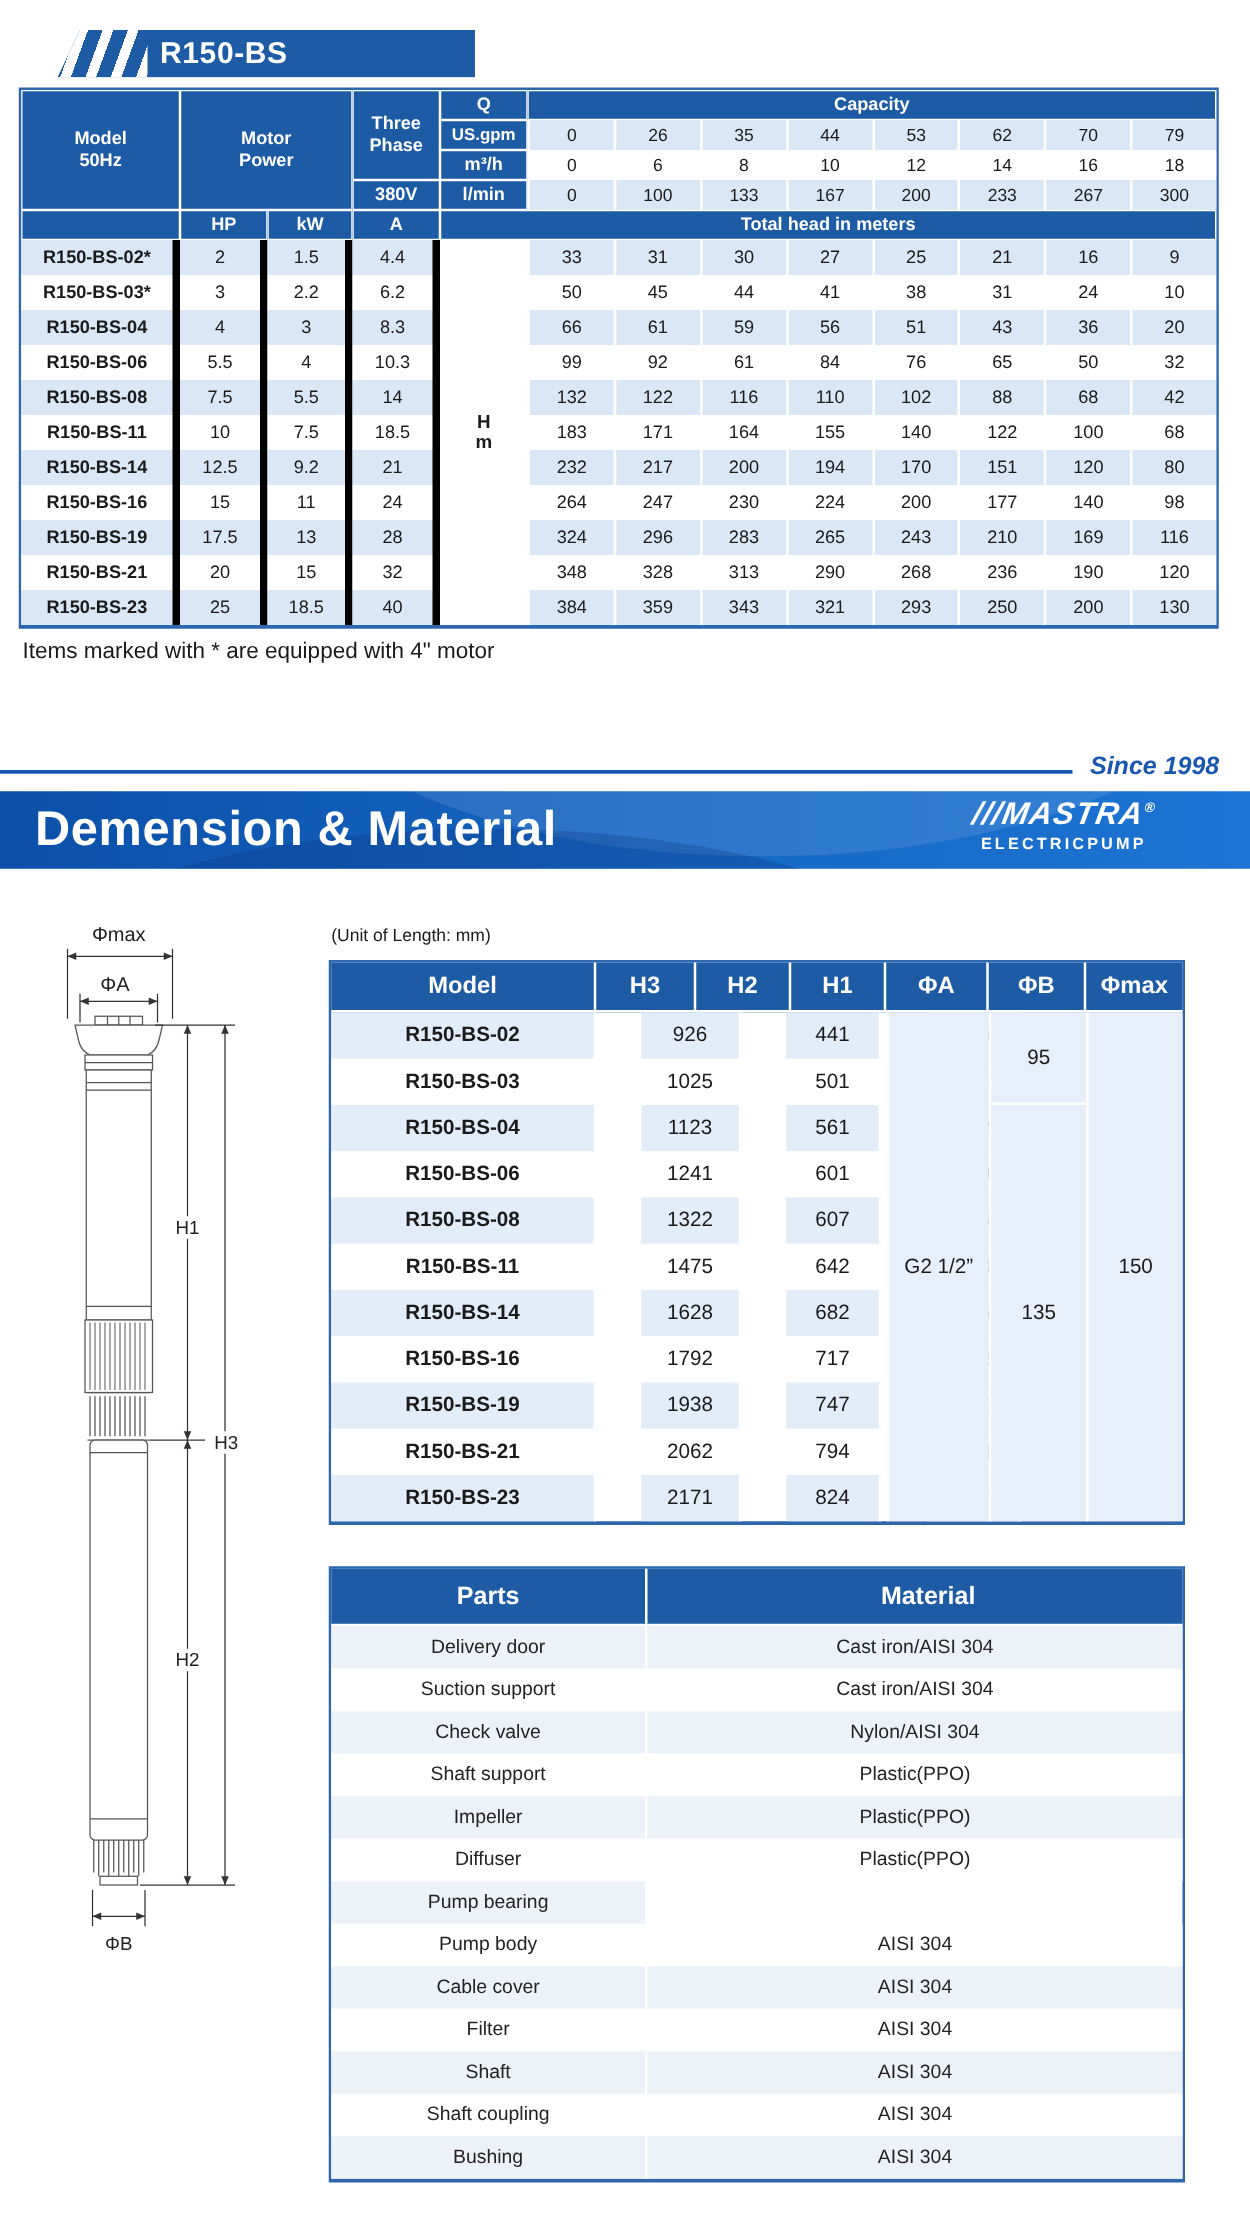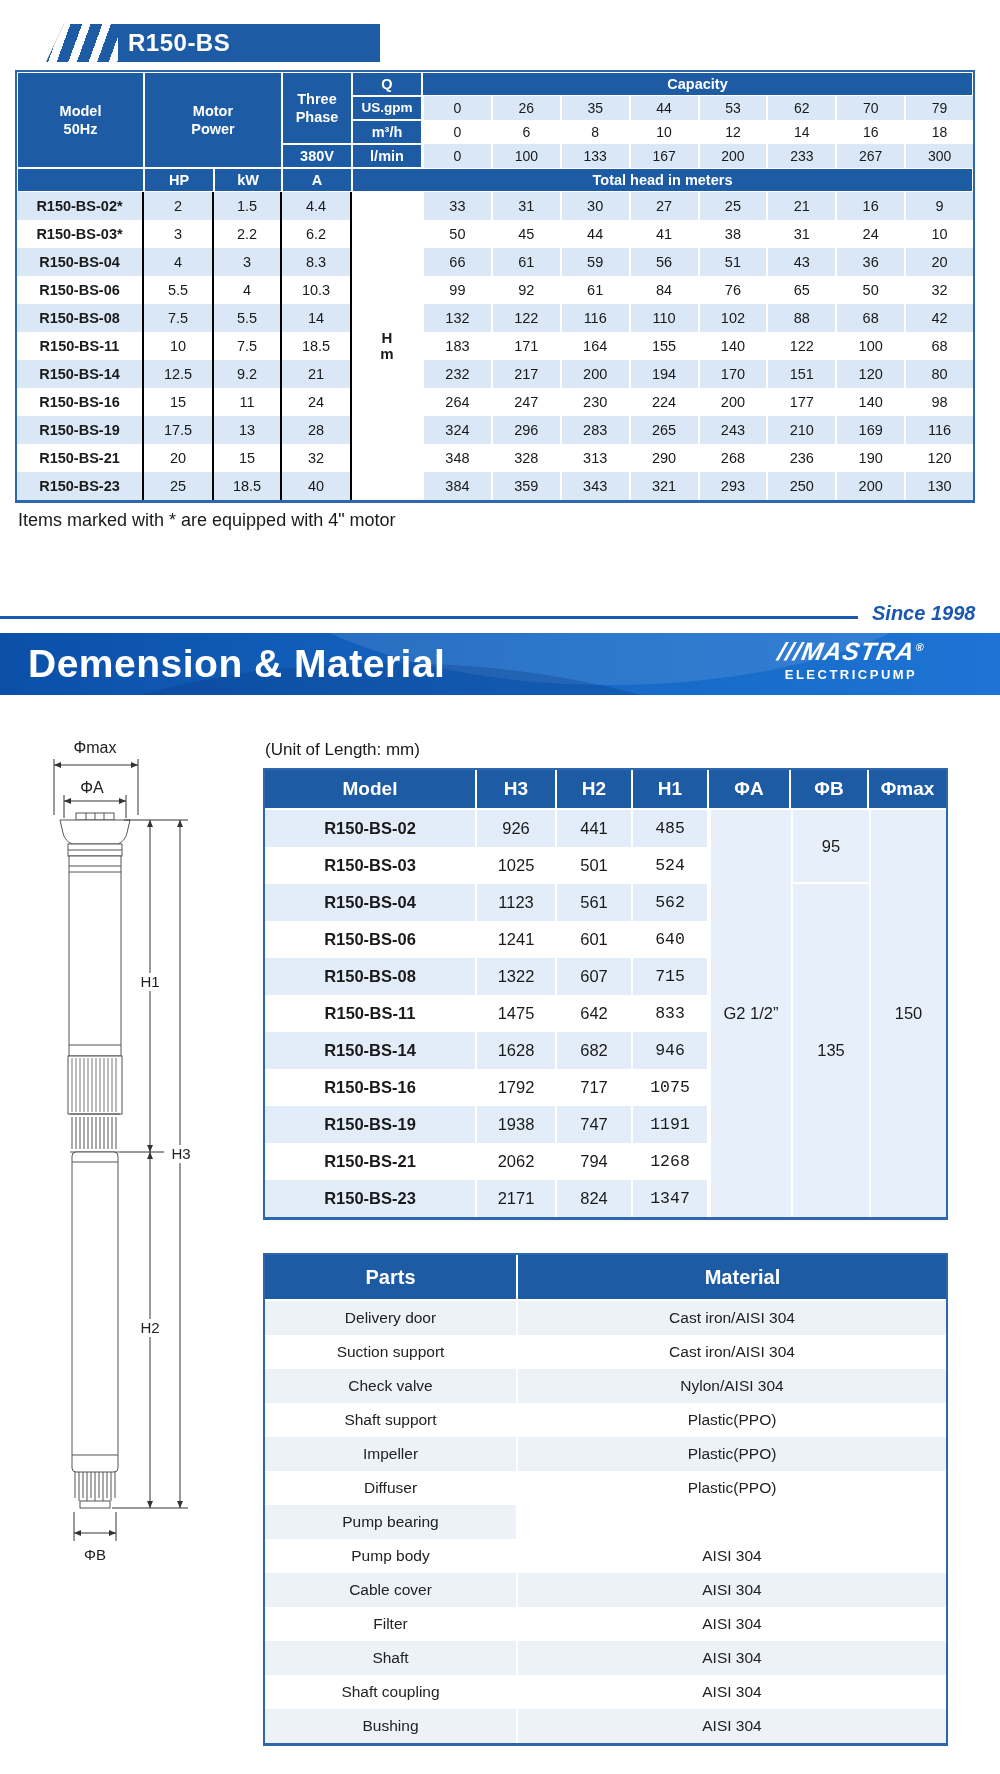--- a/index.html
+++ b/index.html
@@ -40,21 +40,21 @@
   .h-blank  { left:0;     top:96px; width:127px; height:24px; }
   .h-hp     { left:127px; top:96px; width:70px;  height:24px; }
   .h-kw     { left:197px; top:96px; width:68px;  height:24px; }
   .h-a      { left:265px; top:96px; width:70px;  height:24px; }
   .h-total  { left:335px; top:96px; right:0;     height:24px; font-size:14.5px; }
 
   .ptbody { position:relative; }
   .pt-row { display:flex; height:28px; }
   .pt-row .cell { display:flex; align-items:center; justify-content:center;
                   font-size:14.5px; color:var(--text_dark,#1a1a1a);
-                  border-right:2px solid #000000; background:#fff; }
+                  border-right:6px solid #000000; background:#fff; }
   .c-model { width:127px; font-weight:bold; color:#111; }
   .c-hp { width:70px; } .c-kw { width:68px; } .c-a { width:70px; }
   .c-sp { width:70px; background:#fff !important; border-right:none !important; }
   .c-heads { flex:1; display:flex; }
   .c-head { flex:1; display:flex; align-items:center; justify-content:center;
             font-size:14.5px; color:var(--text_dark,#1a1a1a); border-left:2px solid #fff; }
   .pt-row:nth-of-type(odd) .cell,
   .pt-row:nth-of-type(odd) .c-head { background:var(--row_light,#d9e7f6); }
   .pt-row:nth-of-type(even) .cell,
   .pt-row:nth-of-type(even) .c-head { background:#fff; }
@@ -82,33 +82,33 @@
   .logo-top { font-style:italic; font-weight:bold; font-size:25px; letter-spacing:1px;
               transform:skewX(-10deg); line-height:1.1; white-space:nowrap; }
   .logo-reg { font-size:11px; vertical-align:super; font-style:normal; }
   .logo-sub { font-size:13px; font-weight:bold; letter-spacing:2.5px; margin-top:1px; }
 
   
   .diagram { position:absolute; left:28px; top:715px; }
   .diagram text { font-family:"Liberation Sans", sans-serif; fill:#222; }
 
   
-  .unit-note { position:absolute; left:265px; top:740px; font-size:17px; color:#1a1a1a; }
+  .unit-note { position:absolute; left:265px; top:740px; font-size:14px; color:#1a1a1a; }
 
   
   .dtable { position:absolute; left:263px; top:768px; width:685px;
             border:2px solid var(--border_blue,#2d67ae); border-bottom-width:3px; background:#fff; }
   .dt-head { display:flex; height:40px; background:var(--primary_blue,#1d5ba5); border-bottom:2px solid #fff; }
   .dt-h { display:flex; align-items:center; justify-content:center; color:#fff; font-weight:bold;
           font-size:19px; border-right:2px solid #fff; }
   .dt-h:last-child { border-right:none; }
   .dh-model{width:212px;} .dh-h3{width:80px;} .dh-h2{width:76px;} .dh-h1{width:76px;}
   .dh-pa{width:82px;} .dh-pb{width:78px;} .dh-pmax{width:77px;}
   .dt-body { position:relative; }
-  .dt-row { display:flex; height:37px; }
+  .dt-row { display:flex; height:37px;gap:36px; }
   .dt-row .dcell { display:flex; align-items:center; justify-content:center; font-size:16.5px;
                    color:#1a1a1a; border-right:2px solid #fff; background:#fff; }
   .d-model { width:212px; font-weight:bold; color:#111; font-size:16.5px; }
   .d-h3{width:80px;} .d-h2{width:76px;} .d-h1{width:76px;font-family:Liberation Mono, monospace;}
   .d-sp { flex:1; background:transparent !important; border-right:none !important; }
   .dt-row:nth-of-type(odd) .dcell { background:var(--dim_row_light,#e3edf9); }
   .dt-row:nth-of-type(even) .dcell { background:#fff; }
   .dt-ov { position:absolute; background:var(--merged_cell,#e7effa); display:flex; align-items:center;
            justify-content:center; font-size:16.5px; color:#1a1a1a; border-left:2px solid #fff; }
   .ov-a   { left:444px; top:0; width:82px; height:407px; }

